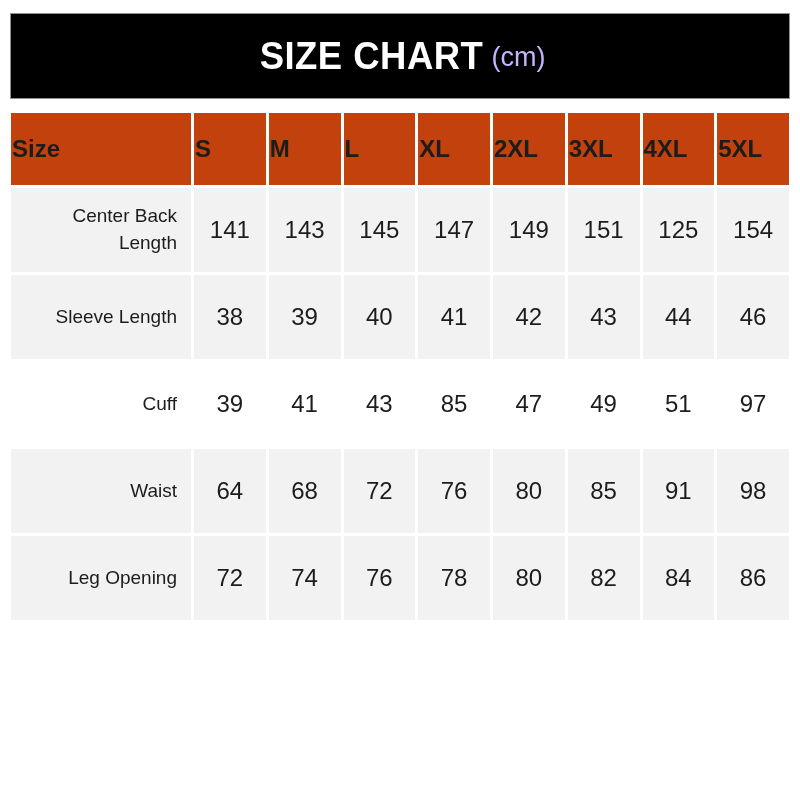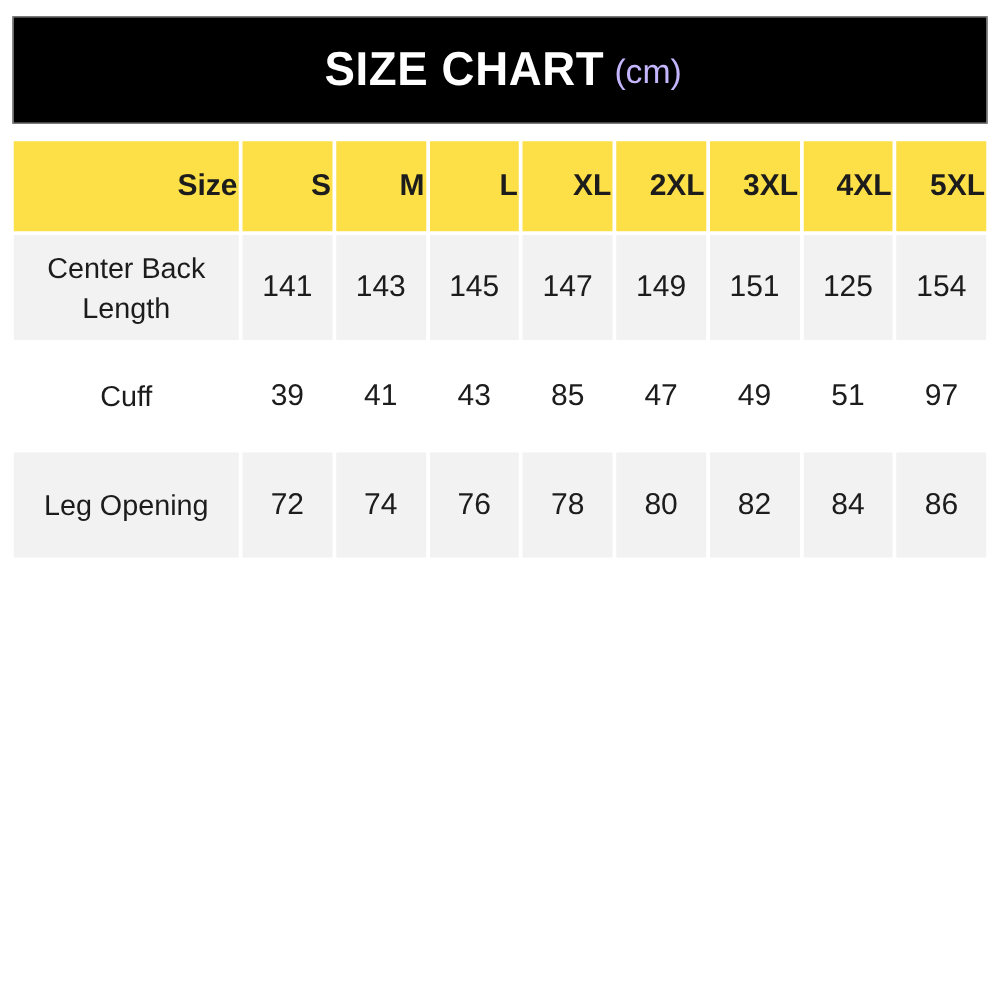--- a/index.html
+++ b/index.html
@@ -45,37 +45,38 @@
     border-collapse: separate;
     border-spacing: 3px;
     table-layout: fixed;
   }
   table.size-table col.label-col { width: 180px; }
   table.size-table th {
     height: 70px;
     font-size: 24px;
     font-weight: 700;
     color: #1c1c1c;
-    text-align: right;
+    text-align: left;
     vertical-align: middle;
-    background: #fde047;
+    background: #c2410c;
   }
   table.size-table td {
     height: 82px;
     font-size: 24px;
     font-weight: 400;
     color: #1c1c1c;
     text-align: center;
     vertical-align: middle;
     background: #ffffff;
     line-height: 1.4;
   }
   table.size-table td.row-label {
-    font-size: 23px;
+    font-size: 19px;
     padding: 0 14px;
+    text-align: right;
   }
   table.size-table tbody tr.stripe td {
     background: #f2f2f2;
   }
 </style>
 </head>
 <body>
 
 <div class="page">
   <div class="banner">
@@ -105,30 +106,52 @@
           <td class="row-label">Center Back Length</td>
           <td>141</td>
           <td>143</td>
           <td>145</td>
           <td>147</td>
           <td>149</td>
           <td>151</td>
           <td>125</td>
           <td>154</td>
         </tr>
+        <tr class="stripe">
+          <td class="row-label">Sleeve Length</td>
+          <td>38</td>
+          <td>39</td>
+          <td>40</td>
+          <td>41</td>
+          <td>42</td>
+          <td>43</td>
+          <td>44</td>
+          <td>46</td>
+        </tr>
         <tr>
           <td class="row-label">Cuff</td>
           <td>39</td>
           <td>41</td>
           <td>43</td>
           <td>85</td>
           <td>47</td>
           <td>49</td>
           <td>51</td>
           <td>97</td>
+        </tr>
+        <tr class="stripe">
+          <td class="row-label">Waist</td>
+          <td>64</td>
+          <td>68</td>
+          <td>72</td>
+          <td>76</td>
+          <td>80</td>
+          <td>85</td>
+          <td>91</td>
+          <td>98</td>
         </tr>
         <tr class="stripe">
           <td class="row-label">Leg Opening</td>
           <td>72</td>
           <td>74</td>
           <td>76</td>
           <td>78</td>
           <td>80</td>
           <td>82</td>
           <td>84</td>

